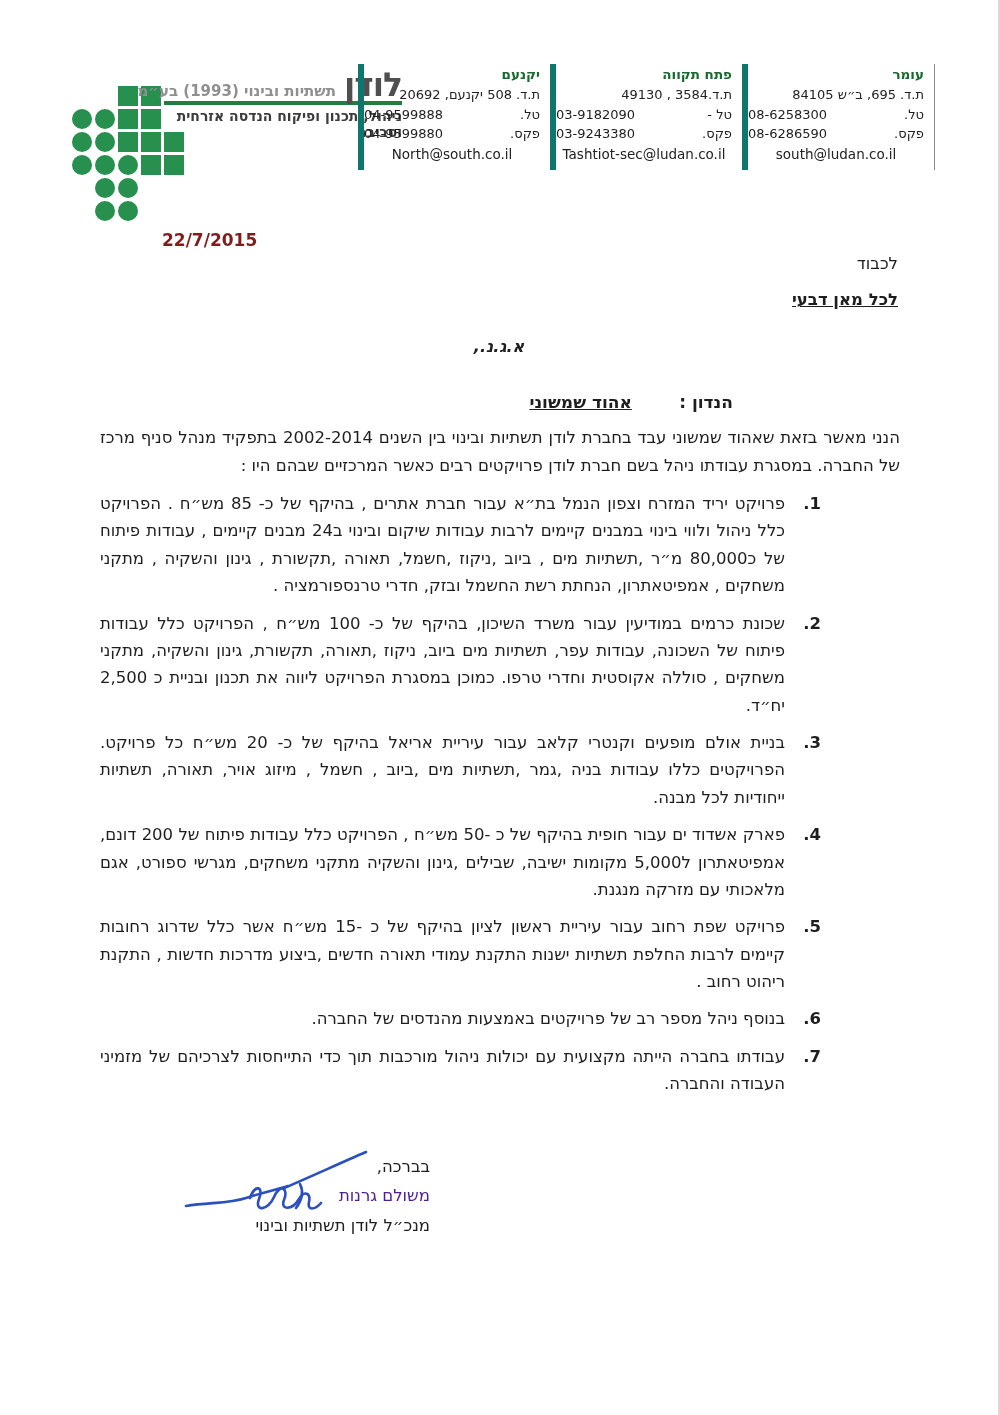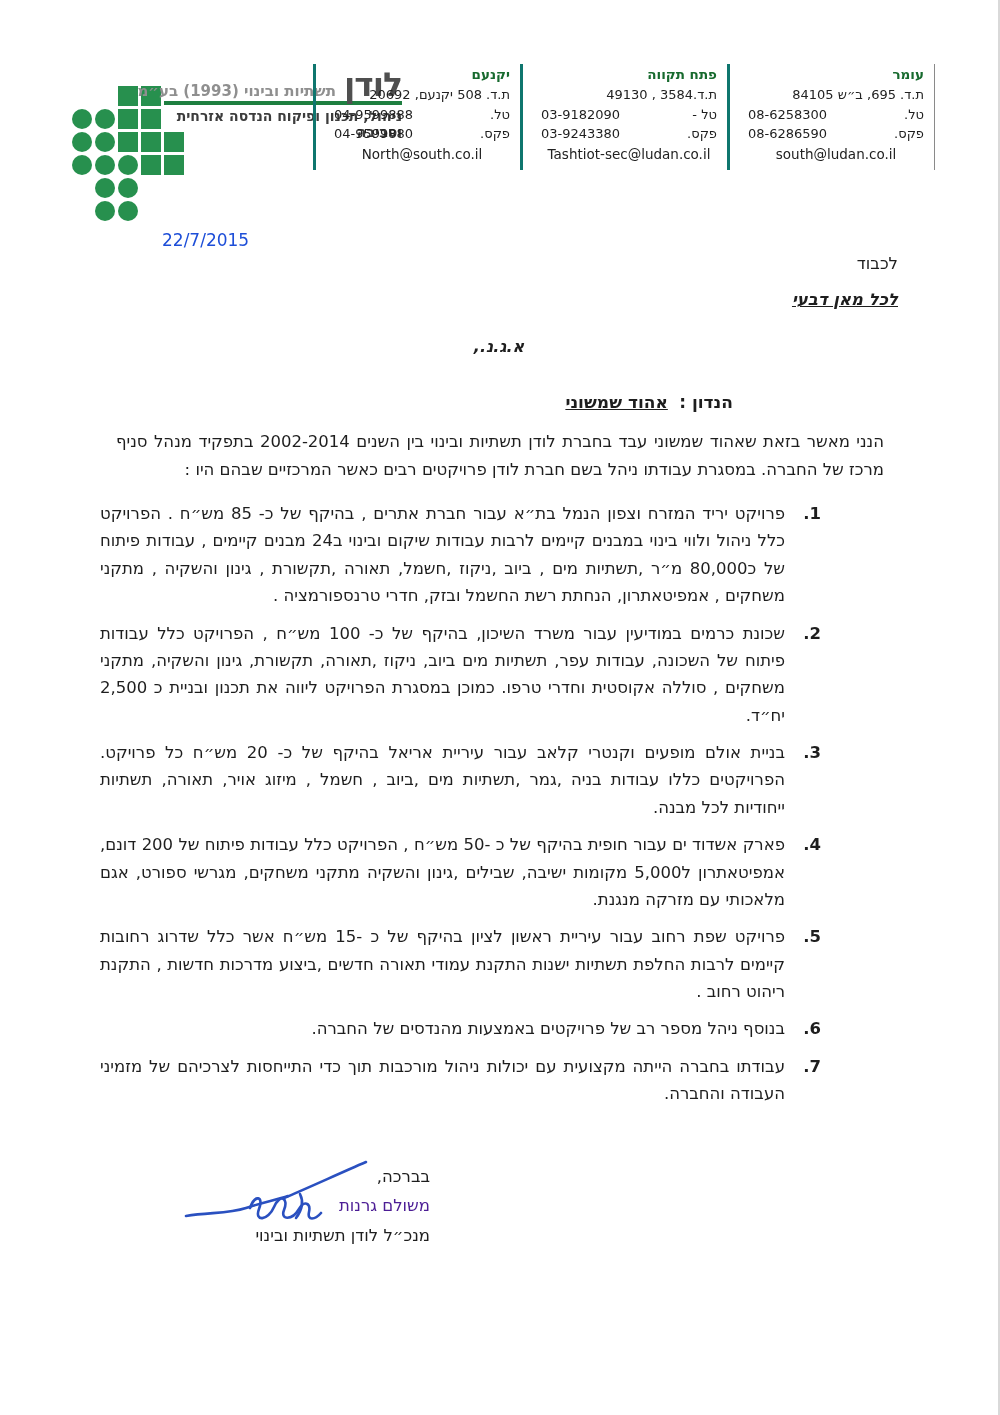--- a/index.html
+++ b/index.html
@@ -21,40 +21,40 @@
   .cell{display:block;width:20px;height:20px;background:#27904e;}
   .cell.ci{border-radius:50%;}
   .logo-type{position:absolute;right:0;top:2px;width:238px;direction:rtl;text-align:right;}
   .logo-row{display:flex;direction:rtl;align-items:flex-end;justify-content:flex-start;
     border-bottom:4px solid #1e7f40;padding-bottom:1px;}
   .logo-word{font-size:33px;font-weight:800;color:#4f4f4f;line-height:0.9;letter-spacing:-1px;}
   .logo-brand{font-size:15px;font-weight:600;color:#8f8f8f;margin-right:8px;line-height:1.1;white-space:nowrap;}
   .logo-tagline{font-size:14px;font-weight:700;color:#3c3c3c;margin-top:3px;padding-left:4px;}
 
   .offices{position:absolute;right:65px;top:6px;display:flex;direction:rtl;}
-  .office{width:176px;padding:2px 10px 6px 18px;border-left:3px solid #0f766e;direction:rtl;}
+  .office{width:176px;padding:2px 10px 6px 0;border-left:6px solid #0f766e;direction:rtl;}
   .office:first-child{border-right:1px solid #8a8a8a;}
   .office-city{font-size:13.5px;font-weight:700;color:#176a2e;text-align:right;margin-bottom:3px;}
   .office-line{font-size:13px;color:#222;text-align:right;line-height:1.5;}
   .office-pair{display:flex;direction:rtl;justify-content:space-between;font-size:13px;line-height:1.5;}
   .office-email{font-size:13.5px;text-align:center;line-height:1.55;color:#222;}
 
   
   .content{padding:0 100px;direction:rtl;font-size:16.5px;}
   .date-line{direction:ltr;text-align:left;padding-left:62px;margin-top:14px;
-    font-weight:400;font-size:17px;color:#1d4ed8;}
+    font-weight:700;font-size:17px;color:#7f1d1d;}
   .to-block{margin-top:4px;text-align:right;padding-left:0;}
   .to-line1{margin-right:2px;margin-top:2px;font-size:16.5px;}
-  .to-line2{margin-right:2px;margin-top:17px;font-weight:700;text-decoration:underline;font-size:16.5px;font-style:italic;}
+  .to-line2{margin-right:2px;margin-top:17px;font-weight:700;text-decoration:underline;font-size:16.5px;}
   .salutation{margin-top:28px;margin-right:2px;text-align:center;font-weight:700;font-style:italic;font-size:16px;}
   .subject-line{margin-top:36px;margin-right:167px;text-align:right;font-size:17px;}
-  .subject-label{font-weight:600;}
+  .subject-label{font-weight:600;margin-left:36px;}
   .subject-value{font-weight:800;text-decoration:underline;margin-right:6px;}
   .intro{margin-top:12px;text-align:justify;line-height:1.7;}
-  .intro p{margin:16px;}
+  .intro p{margin:0;}
 
   ol.projects{margin:10px 85px 11px 0;padding:0;list-style:none;counter-reset:item;}
   ol.projects li{
     position:relative;padding-right:30px;margin-bottom:10px;
     text-align:justify;line-height:1.66;
   }
   ol.projects li::before{
     counter-increment:item;content:counter(item) ".";
     position:absolute;right:-6px;top:0;font-weight:700;
   }

